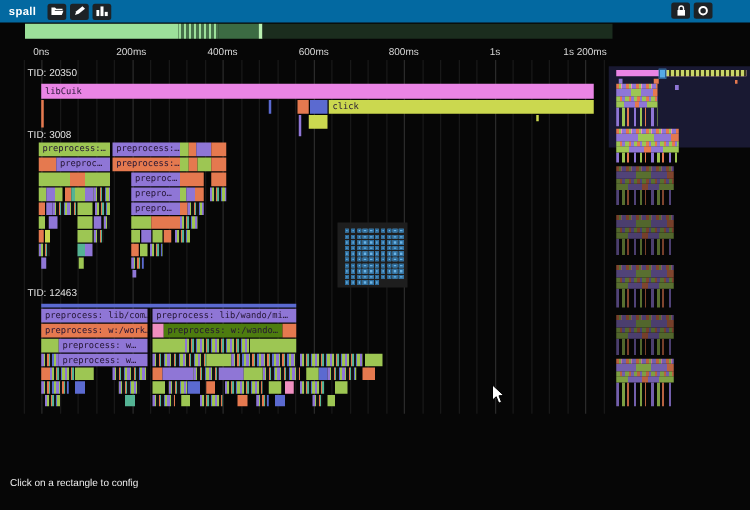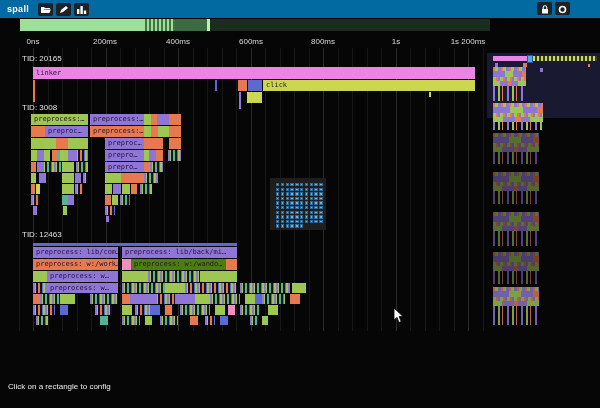--- a/index.html
+++ b/index.html
@@ -149,23 +149,23 @@
       <div class="gridline" style="left: 352px; position: absolute;"></div>
       <div class="gridline" style="left: 366.5px; position: absolute;"></div>
       <div class="gridline" style="left: 381px; position: absolute;"></div>
       <div class="gridline major" style="left: 395.5px; position: absolute;"></div>
       <div class="gridline" style="left: 410px; position: absolute;"></div>
       <div class="gridline" style="left: 424.5px; position: absolute;"></div>
       <div class="gridline" style="left: 439px; position: absolute;"></div>
       <div class="gridline" style="left: 453.5px; position: absolute;"></div>
       <div class="gridline major" style="left: 468px; position: absolute;"></div>
       <div class="gridline" style="left: 482.5px; position: absolute;"></div>
-      <div class="track-label" style="left: 22px; top: 54px; position: absolute;">TID: 20165</div>
+      <div class="track-label" style="left: 22px; top: 54px; position: absolute;">TID: 20350</div>
       <div class="bar" style="left: 33px; top: 67px; width: 442px; height: 12px; position: absolute; background: rgb(234, 133, 229);">
-        <span style="line-height: 12px;">linker</span>
+        <span style="line-height: 12px;">libCuik</span>
       </div>
       <div class="bar" style="left: 33px; top: 80px; width: 2px; height: 22px; position: absolute; background: rgb(229, 121, 79);"></div>
       <div class="bar" style="left: 215px; top: 80px; width: 2px; height: 11px; position: absolute; background: rgb(91, 106, 208);"></div>
       <div class="bar" style="left: 238px; top: 80px; width: 9px; height: 11px; position: absolute; background: rgb(229, 121, 79);"></div>
       <div class="bar" style="left: 248px; top: 80px; width: 14px; height: 11px; position: absolute; background: rgb(91, 106, 208);"></div>
       <div class="bar" style="left: 263px; top: 80px; width: 212px; height: 11px; position: absolute; background: rgb(203, 216, 79);">
         <span style="line-height: 11px;">click</span>
       </div>
       <div class="bar" style="left: 239px; top: 92px; width: 2px; height: 17px; position: absolute; background: rgb(143, 118, 214);"></div>
       <div class="bar" style="left: 247px; top: 92px; width: 15px; height: 11px; position: absolute; background: rgb(203, 216, 79);"></div>
@@ -251,21 +251,21 @@
       <div class="bar" style="left: 33px; top: 206px; width: 4px; height: 9px; position: absolute; background: rgb(143, 118, 214);"></div>
       <div class="bar" style="left: 63px; top: 206px; width: 4px; height: 9px; position: absolute; background: rgb(157, 198, 83);"></div>
       <div class="bar stripes" style="left: 105px; top: 206px; width: 10px; height: 9px; position: absolute;"></div>
       <div class="bar" style="left: 106px; top: 216px; width: 3px; height: 6px; position: absolute; background: rgb(143, 118, 214);"></div>
       <div class="track-label" style="left: 22px; top: 230px; position: absolute;">TID: 12463</div>
       <div class="bar" style="left: 33px; top: 243px; width: 204px; height: 3px; position: absolute; background: rgb(91, 106, 208);"></div>
       <div class="bar" style="left: 33px; top: 247px; width: 85px; height: 11px; position: absolute; background: rgb(143, 118, 214);">
         <span style="line-height: 11px;">preprocess: lib/com…</span>
       </div>
       <div class="bar" style="left: 122px; top: 247px; width: 115px; height: 11px; position: absolute; background: rgb(143, 118, 214);">
-        <span style="line-height: 11px;">preprocess: lib/back/mi…</span>
+        <span style="line-height: 11px;">preprocess: lib/wando/mi…</span>
       </div>
       <div class="bar" style="left: 33px; top: 259px; width: 85px; height: 11px; position: absolute; background: rgb(229, 121, 79);">
         <span style="line-height: 11px;">preprocess: w:/work…</span>
       </div>
       <div class="bar" style="left: 122px; top: 259px; width: 9px; height: 11px; position: absolute; background: rgb(239, 143, 192);"></div>
       <div class="bar" style="left: 131px; top: 259px; width: 95px; height: 11px; position: absolute; background: #4d7c0f;">
         <span style="line-height: 11px;">preprocess: w:/wando…</span>
       </div>
       <div class="bar" style="left: 226px; top: 259px; width: 11px; height: 11px; position: absolute; background: rgb(229, 121, 79);"></div>
       <div class="bar" style="left: 33px; top: 271px; width: 14px; height: 11px; position: absolute; background: rgb(157, 198, 83);"></div>

